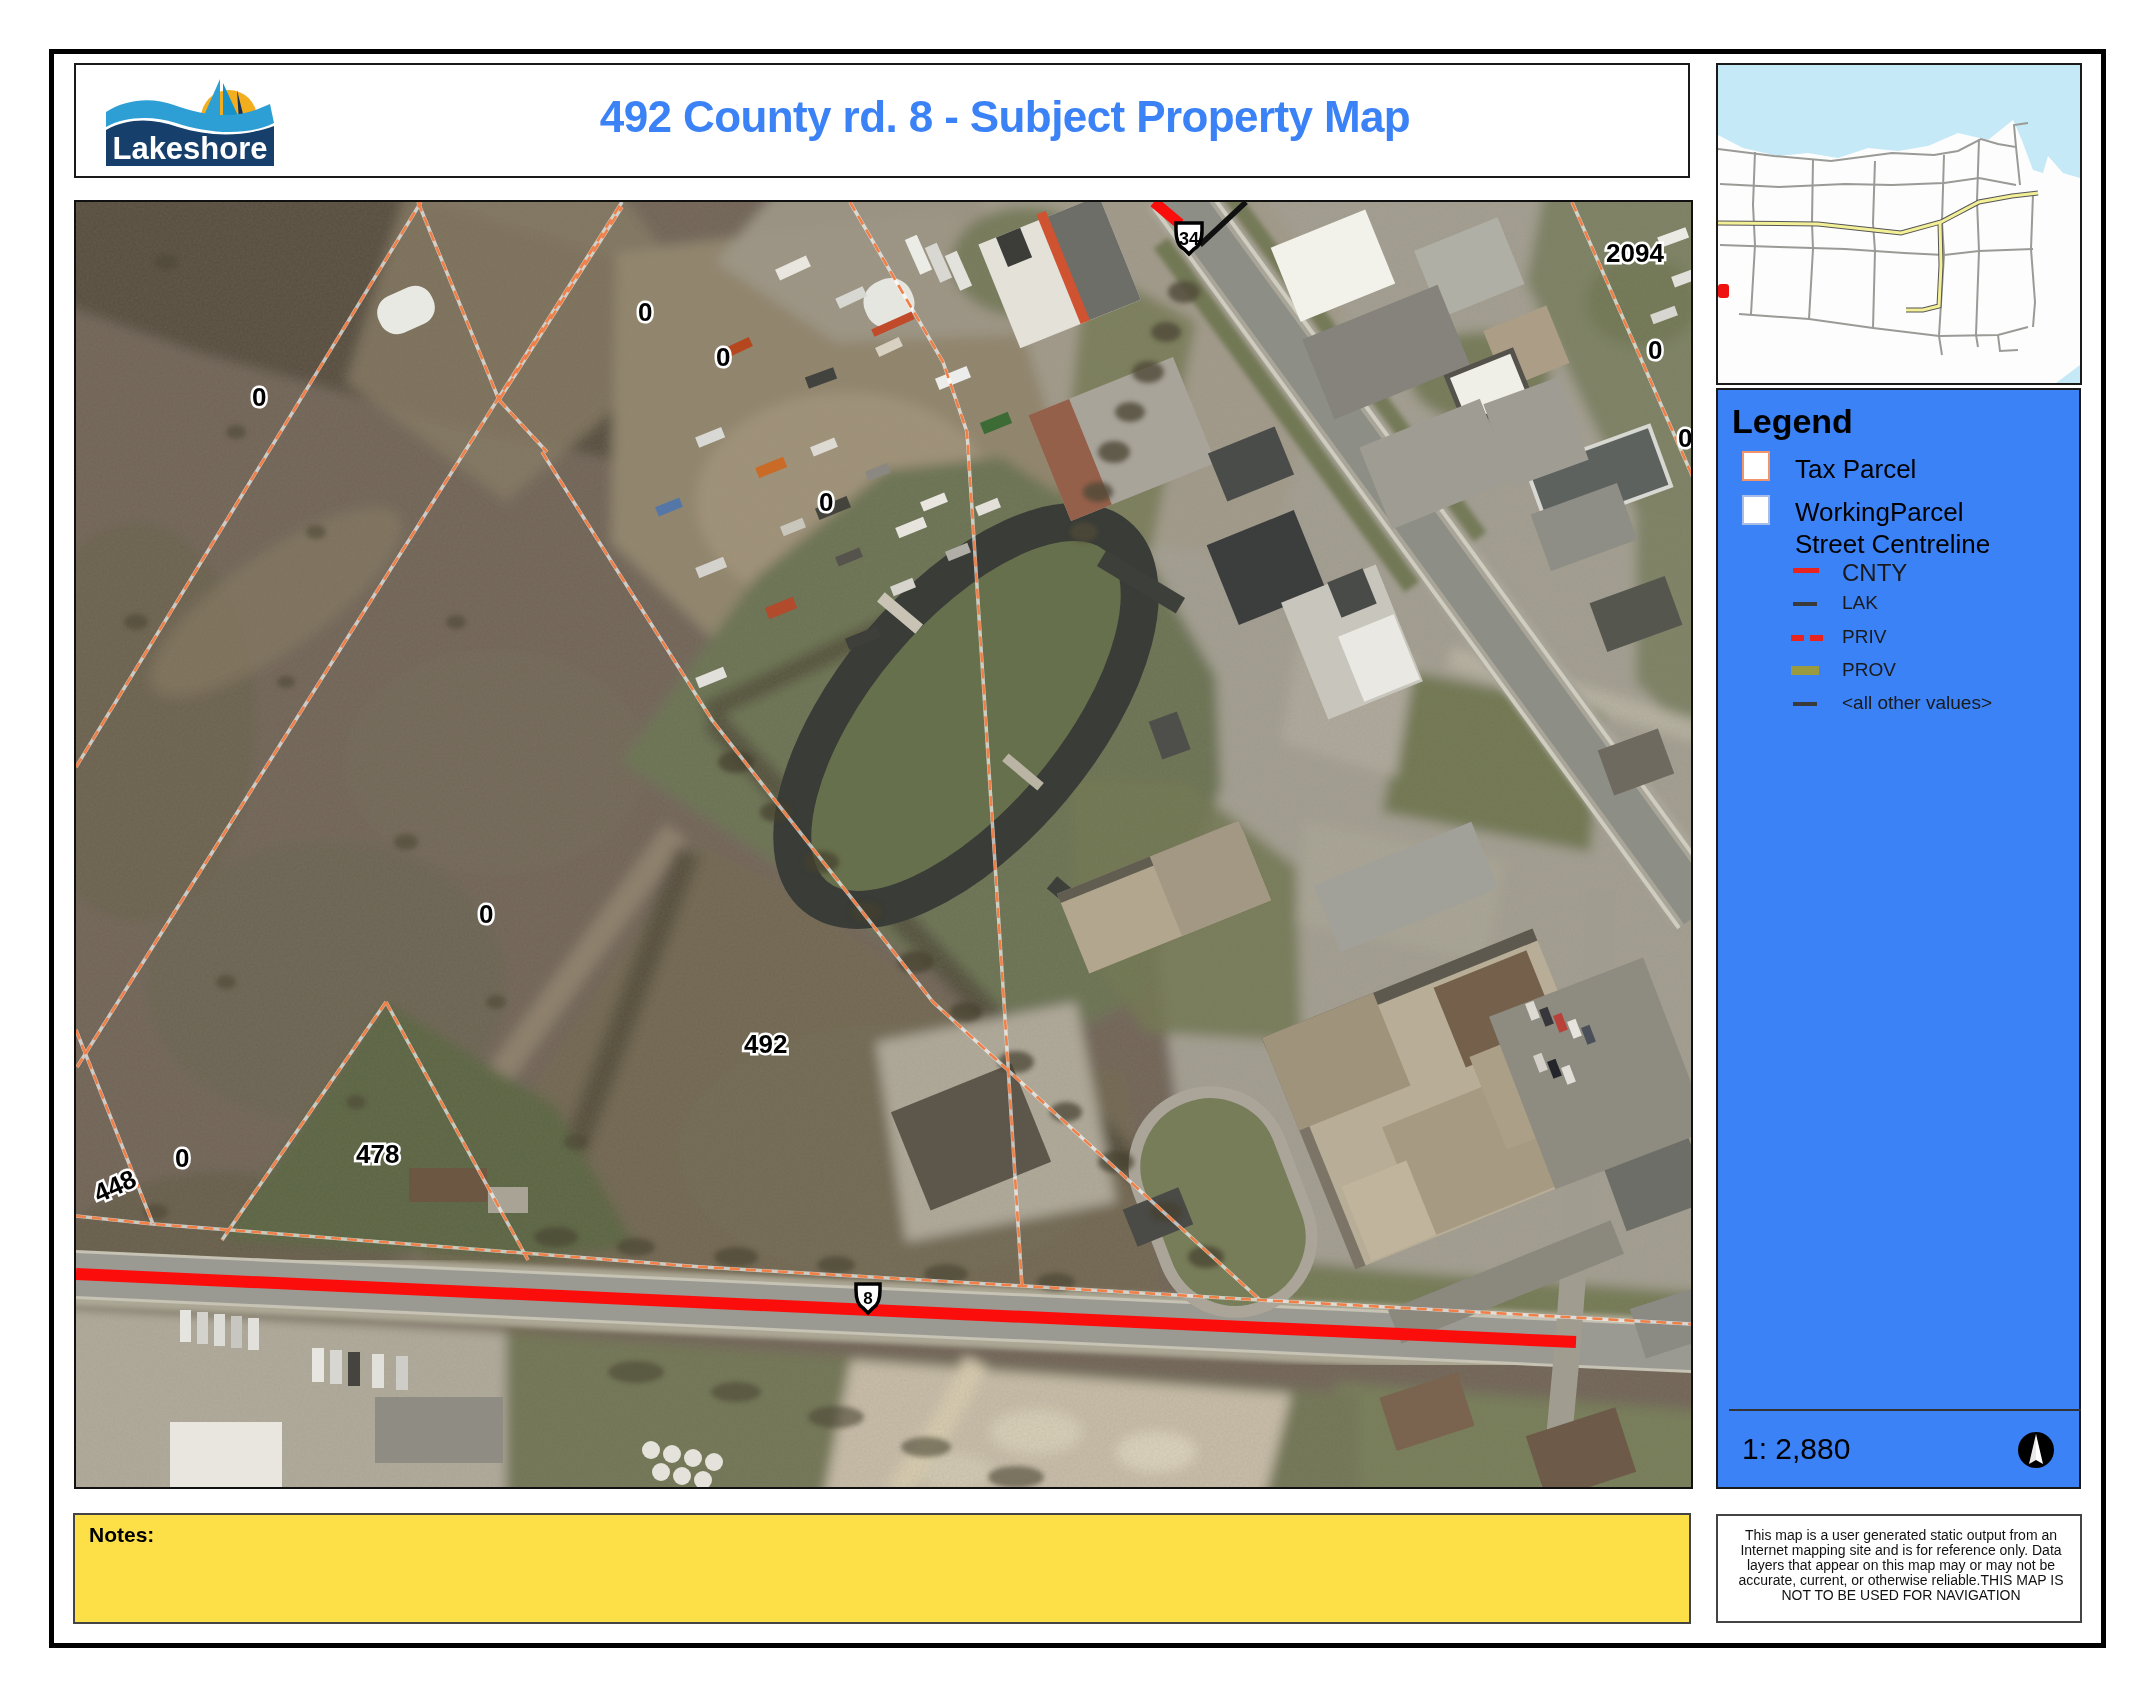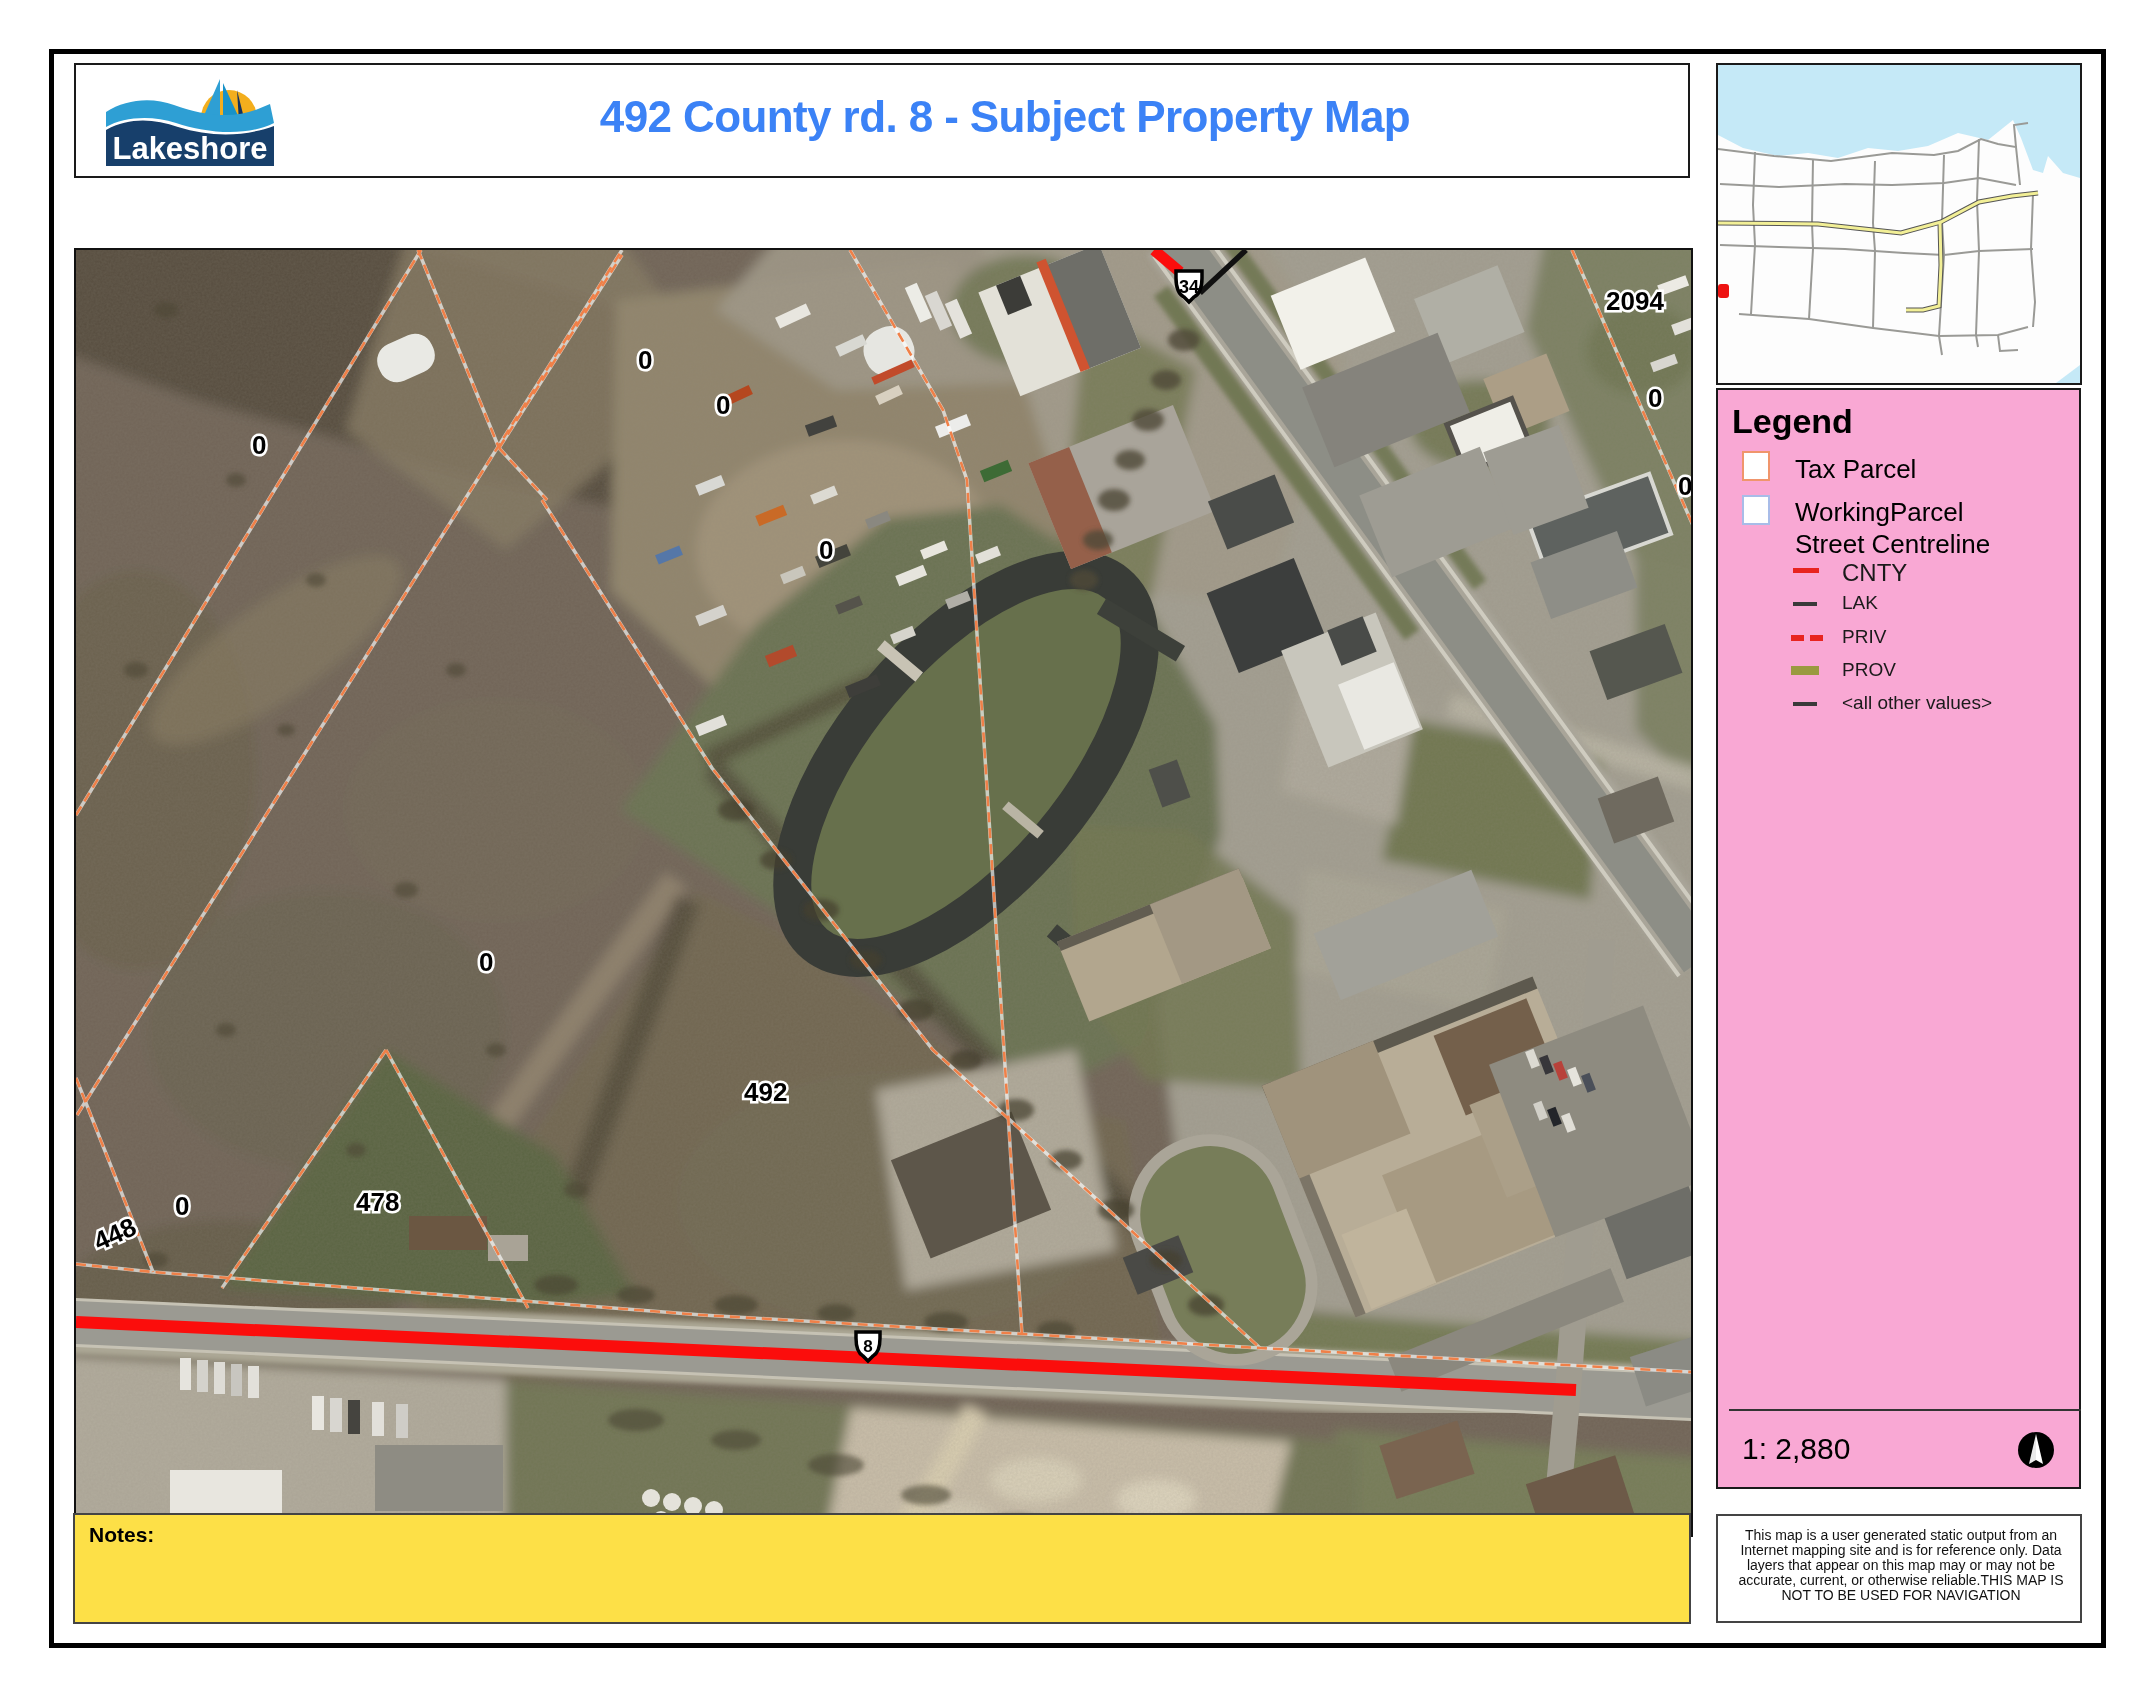--- a/index.html
+++ b/index.html
@@ -24,21 +24,21 @@
 
   <path d="M0 38 C20 25 46 23 68 31 C98 42 128 45 152 35 L164 30 L168 49 C140 63 100 59 70 49 C45 41 18 43 0 53 Z" fill="#2e9fd4"></path>
 
   <path d="M0 56 C24 43 48 45 72 53 C104 63 138 63 168 52 L168 92 L0 92 Z" fill="#173f6b"></path>
 
   <text x="84" y="85" font-size="31" font-weight="bold" fill="#fff" text-anchor="middle" font-family="Liberation Sans, sans-serif">Lakeshore</text>
 </svg>
 
 <div class="abs" style="left:599px;top:92px;width:812px;text-align:center;font-size:44px;font-weight:bold;letter-spacing:-0.6px;color:#3b82f6;white-space:nowrap;">492 County rd. 8 - Subject Property Map</div>
 
-<div class="abs" style="left:74px;top:200px;width:1619px;height:1289px;border:2px solid #111;background:#6f6457;overflow:hidden;margin-top:48px;">
+<div class="abs" style="left:74px;top:200px;width:1619px;height:1289px;border:2px solid #111;background:#6f6457;overflow:hidden;">
 <svg width="1615" height="1285" viewBox="0 0 1615 1285">
 <defs>
 <filter id="soft" x="-5%" y="-5%" width="110%" height="110%">
           <feGaussianBlur stdDeviation="6"></feGaussianBlur>
         </filter>
 <filter id="soft2" x="-20%" y="-20%" width="140%" height="140%">
           <feGaussianBlur stdDeviation="2.5"></feGaussianBlur>
         </filter>
 <filter id="grain" x="0" y="0" width="100%" height="100%">
           <feTurbulence type="fractalNoise" baseFrequency="0.45" numOctaves="2" result="n"></feTurbulence>
@@ -576,21 +576,21 @@
 <polyline points="222,158 223,200 221,241 205,245 188,245" stroke="#555" stroke-width="5" fill="none"></polyline>
 
 <polyline points="0,158 100,159 183,168 223,157 261,137 294,131 320,128" stroke="#f2ef96" stroke-width="3" fill="none"></polyline>
 
 <polyline points="222,158 223,200 221,241 205,245 188,245" stroke="#f2ef96" stroke-width="3" fill="none"></polyline>
 
 <rect x="0" y="219" width="11" height="14" rx="3" fill="#ee1311"></rect>
 </svg>
 </div>
 
-<div class="abs" style="left:1716px;top:388px;width:365px;height:1101px;border:2px solid #1a1a1a;background:#f9a8d4;">
+<div class="abs" style="left:1716px;top:388px;width:365px;height:1101px;border:2px solid #1a1a1a;background:#3b82f6;">
 
   <div class="abs" style="left:14px;top:12px;font-size:34px;font-weight:bold;color:#000;">Legend</div>
 
   <div class="abs" style="left:24px;top:61px;width:28px;height:30px;border:2px solid #f0956c;background:#fff;"></div>
 
   <div class="abs" style="left:77px;top:64px;font-size:26px;color:#000;">Tax Parcel</div>
 
   <div class="abs" style="left:24px;top:105px;width:28px;height:30px;border:2px solid #a8bce8;background:#fff;"></div>
 
   <div class="abs" style="left:77px;top:107px;font-size:26px;color:#000;">WorkingParcel</div>

